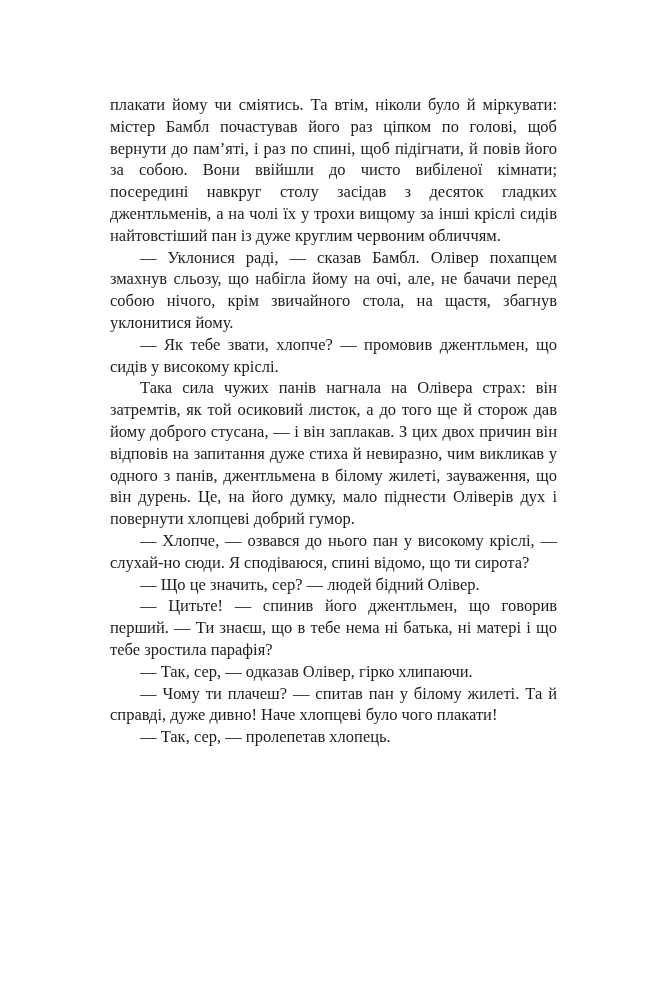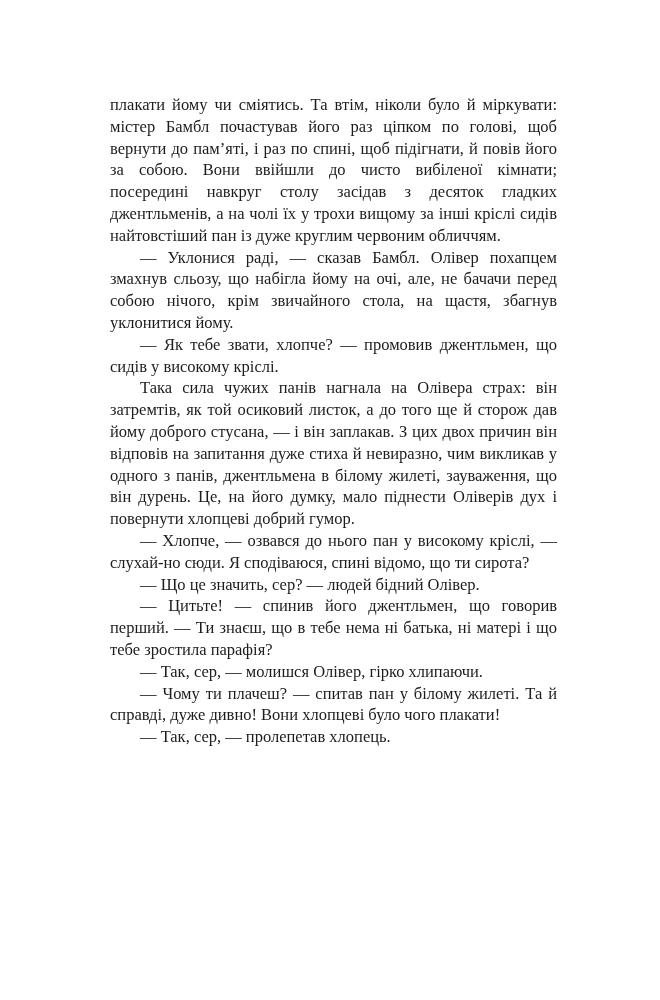--- a/index.html
+++ b/index.html
@@ -50,18 +50,18 @@
 
 <div class="book-page">
   <div class="text-block">
     <p class="para no-indent">плакати йому чи сміятись. Та втім, ніколи було й міркувати: містер Бамбл почастував його раз ціпком по голові, щоб вернути до пам’яті, і раз по спині, щоб підігнати, й повів його за собою. Вони ввійшли до чисто вибіленої кімнати; посередині навкруг столу засідав з десяток гладких джентльменів, а на чолі їх у трохи вищому за інші кріслі сидів найтовстіший пан із дуже круглим червоним обличчям.</p>
     <p class="para">— Уклонися раді, — сказав Бамбл. Олівер похапцем змахнув сльозу, що набігла йому на очі, але, не бачачи перед собою нічого, крім звичайного стола, на щастя, збагнув уклонитися йому.</p>
     <p class="para">— Як тебе звати, хлопче? — промовив джентльмен, що сидів у високому кріслі.</p>
     <p class="para">Така сила чужих панів нагнала на Олівера страх: він затремтів, як той осиковий листок, а до того ще й сторож дав йому доброго стусана, — і він заплакав. З цих двох причин він відповів на запитання дуже стиха й невиразно, чим викликав у одного з панів, джентльмена в білому жилеті, зауваження, що він дурень. Це, на його думку, мало піднести Оліверів дух і повернути хлопцеві добрий гумор.</p>
     <p class="para">— Хлопче, — озвався до нього пан у високому кріслі, — слухай-но сюди. Я сподіваюся, спині відомо, що ти сирота?</p>
     <p class="para">— Що це значить, сер? — людей бідний Олівер.</p>
     <p class="para">— Цитьте! — спинив його джентльмен, що говорив перший. — Ти знаєш, що в тебе нема ні батька, ні матері і що тебе зростила парафія?</p>
-    <p class="para">— Так, сер, — молишся Олівер, гірко хлипаючи.</p>
-    <p class="para">— Чому ти плачеш? — спитав пан у білому жилеті. Та й справді, дуже дивно! Вони хлопцеві було чого плакати!</p>
+    <p class="para">— Так, сер, — одказав Олівер, гірко хлипаючи.</p>
+    <p class="para">— Чому ти плачеш? — спитав пан у білому жилеті. Та й справді, дуже дивно! Наче хлопцеві було чого плакати!</p>
     <p class="para">— Так, сер, — пролепетав хлопець.</p>
   </div>
   <div class="page-number">16</div>
 </div>
 
 </body></html>

